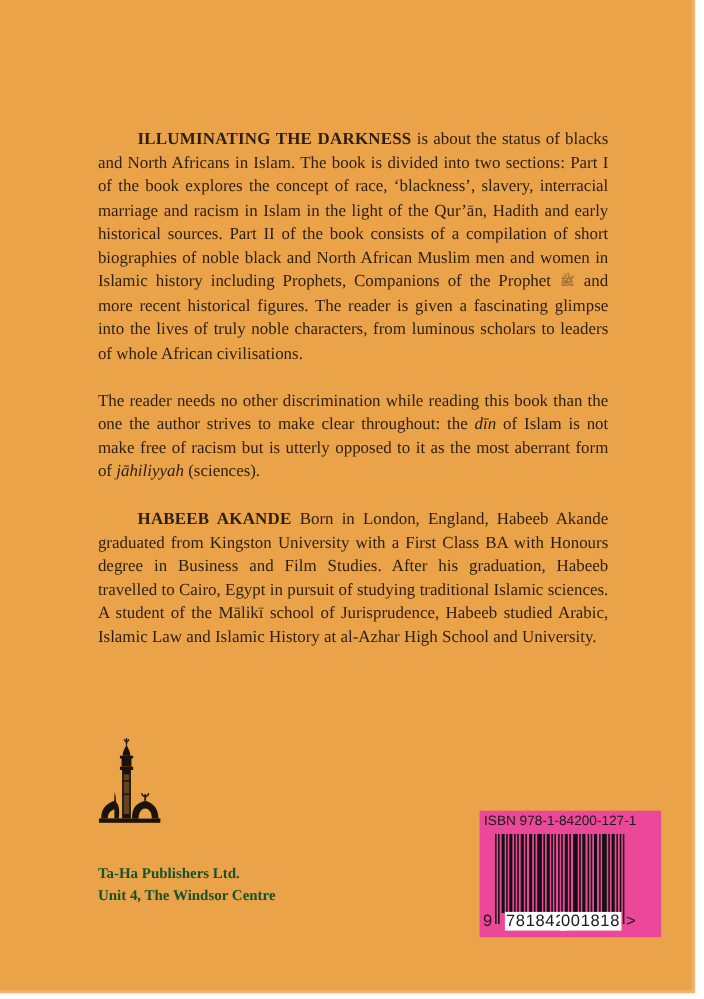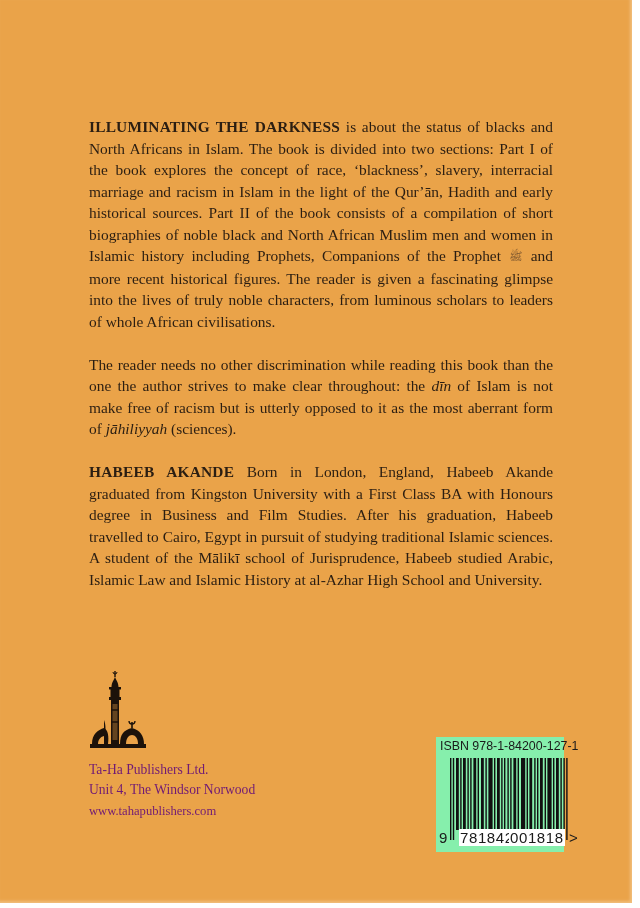--- a/index.html
+++ b/index.html
@@ -33,56 +33,58 @@
     color: #2b1e12;
     text-align: justify;
     text-align-last: left;
   }
   .blurb p {
     margin: 0 0 21.5px 0;
   }
   .lead {
     font-weight: bold;
     letter-spacing: 0.2px;
+    margin-left: 36px;
   }
   .salawat {
     font-size: 11px;
     color: #6b4a2a;
     vertical-align: 1px;
     padding: 0 1px;
   }
   .logo {
     position: absolute;
     left: 90px;
     top: 670px;
     width: 56px;
     height: 80px;
   }
   .publisher {
     position: absolute;
     left: 89px;
-    top: 760px;
+    top: 784px;
     font-family: "Liberation Serif", "DejaVu Serif", serif;
     font-size: 13.6px;
     line-height: 20.3px;
-    color: #701a75;
+    color: #14532d;
+    font-weight: bold;
   }
   .publisher div {
     white-space: nowrap;
   }
   .publisher .web {
     font-size: 12.6px;
   }
   .barcode-box {
     position: absolute;
     left: 436px;
     top: 737px;
-    width: 128px;
+    width: 165px;
     height: 115px;
-    background: #86efac;
+    background: #ec4899;
   }
   .isbn {
     position: absolute;
     left: 4px;
     top: 2px;
     font-family: "Liberation Sans", "DejaVu Sans", sans-serif;
     font-size: 12.4px;
     color: #1a1a1a;
     white-space: nowrap;
   }
@@ -142,22 +144,21 @@
     <path d="M23 2 A2 2 0 1 0 27 2" fill="none" stroke="#1c120a" stroke-width="1"></path>
 
     <path d="M30 74 C30 64 34 60 42 58 C50 60 54 66 54 74 Z" fill="#1c120a"></path>
     <path d="M36 74 C36 68 39 65 42 65 C45 65 48 68 48 74 Z" fill="#EAA349"></path>
     <rect x="41.2" y="52" width="1.6" height="6" fill="#1c120a"></rect>
     <path d="M39 51 A3 3 0 0 0 45 51" fill="none" stroke="#1c120a" stroke-width="1.3"></path>
   </svg>
 
   <div class="publisher">
     <div>Ta-Ha Publishers Ltd.</div>
-    <div>Unit 4, The Windsor Norwood</div>
-    <div class="web">www.tahapublishers.com</div>
+    <div>Unit 4, The Windsor Centre</div>
   </div>
 
   <div class="barcode-box">
     <div class="isbn">ISBN 978-1-84200-127-1</div>
     <svg class="bars" viewBox="0 0 120 82" preserveAspectRatio="none" xmlns="http://www.w3.org/2000/svg">
       <g fill="#111">
         <rect x="0" y="0" width="1.4" height="82"></rect>
         <rect x="2.8" y="0" width="1.4" height="82"></rect>
         <rect x="6" y="0" width="2.8" height="72"></rect>
         <rect x="10.2" y="0" width="1.4" height="72"></rect>

